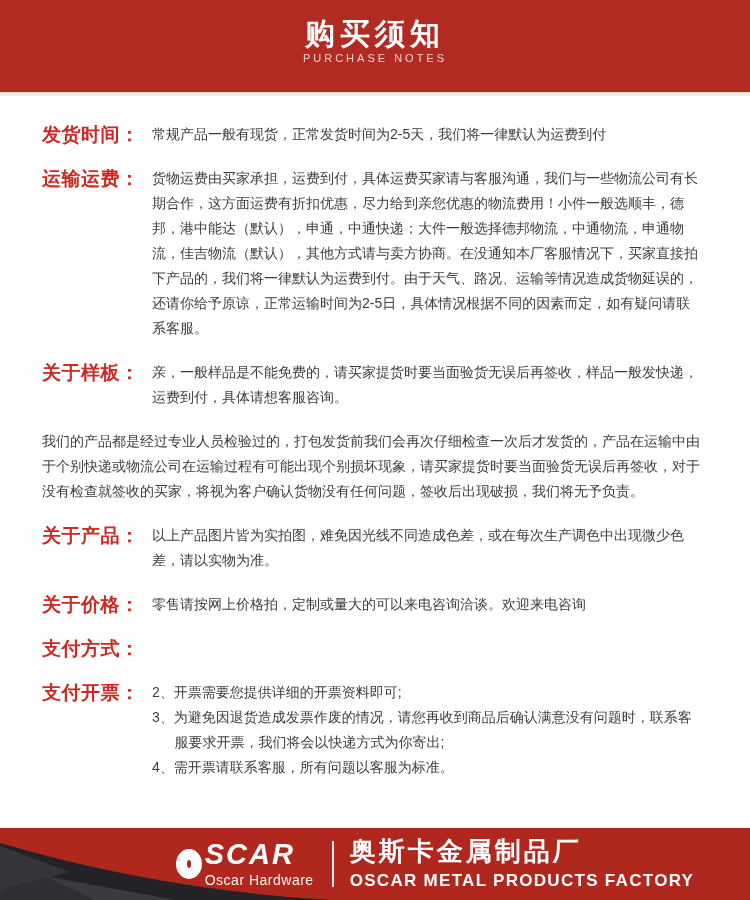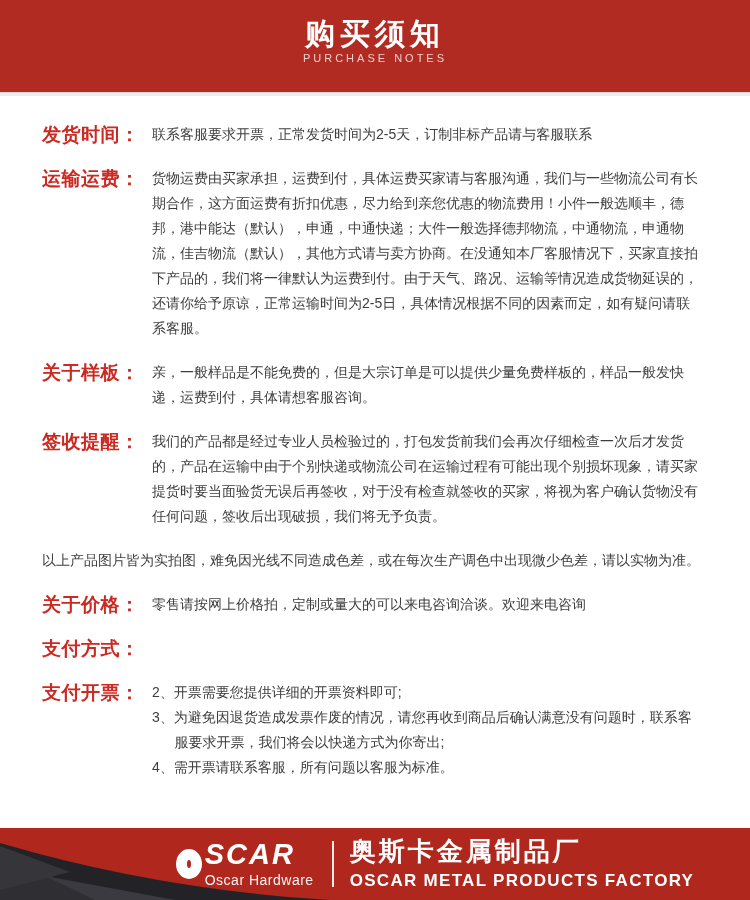--- a/index.html
+++ b/index.html
@@ -47,39 +47,39 @@
   <header class="banner">
     <h1>购买须知</h1>
     <div class="sub">PURCHASE NOTES</div>
   </header>
   <div class="header-edge"></div>
 
   <main class="content">
 
     <section class="row">
       <div class="lbl">发货时间：</div>
-      <div class="txt">联系客服要求开票，正常发货时间为2-5天，订制非标产品请与客服联系</div>
+      <div class="txt">常规产品一般有现货，正常发货时间为2-5天，我们将一律默认为运费到付</div>
     </section>
 
     <section class="row">
       <div class="lbl">运输运费：</div>
       <div class="txt">货物运费由买家承担，运费到付，具体运费买家请与客服沟通，我们与一些物流公司有长期合作，这方面运费有折扣优惠，尽力给到亲您优惠的物流费用！小件一般选顺丰，德邦，港中能达（默认），申通，中通快递；大件一般选择德邦物流，中通物流，申通物流，佳吉物流（默认），其他方式请与卖方协商。在没通知本厂客服情况下，买家直接拍下产品的，我们将一律默认为运费到付。由于天气、路况、运输等情况造成货物延误的，还请你给予原谅，正常运输时间为2-5日，具体情况根据不同的因素而定，如有疑问请联系客服。</div>
     </section>
 
     <section class="row">
       <div class="lbl">关于样板：</div>
-      <div class="txt">亲，一般样品是不能免费的，但是大宗订单是可以提供少量免费样板的，样品一般发快递，运费到付，具体请想客服咨询。</div>
+      <div class="txt">亲，一般样品是不能免费的，请买家提货时要当面验货无误后再签收，样品一般发快递，运费到付，具体请想客服咨询。</div>
     </section>
 
     <section class="row">
-      <div class="lbl">签收提醒：</div>
       <div class="txt">我们的产品都是经过专业人员检验过的，打包发货前我们会再次仔细检查一次后才发货的，产品在运输中由于个别快递或物流公司在运输过程有可能出现个别损坏现象，请买家提货时要当面验货无误后再签收，对于没有检查就签收的买家，将视为客户确认货物没有任何问题，签收后出现破损，我们将无予负责。</div>
     </section>
 
     <section class="row">
+      <div class="lbl">关于产品：</div>
       <div class="txt">以上产品图片皆为实拍图，难免因光线不同造成色差，或在每次生产调色中出现微少色差，请以实物为准。</div>
     </section>
 
     <section class="row">
       <div class="lbl">关于价格：</div>
       <div class="txt">零售请按网上价格拍，定制或量大的可以来电咨询洽谈。欢迎来电咨询</div>
     </section>
 
     <section class="row">
       <div class="lbl">支付方式：</div>

